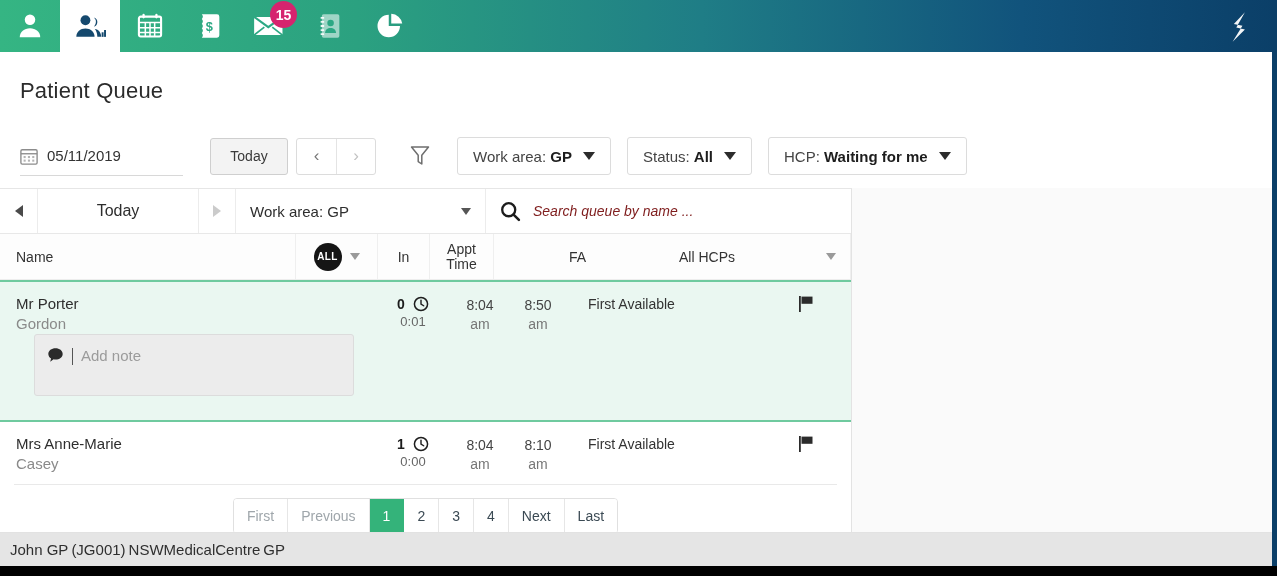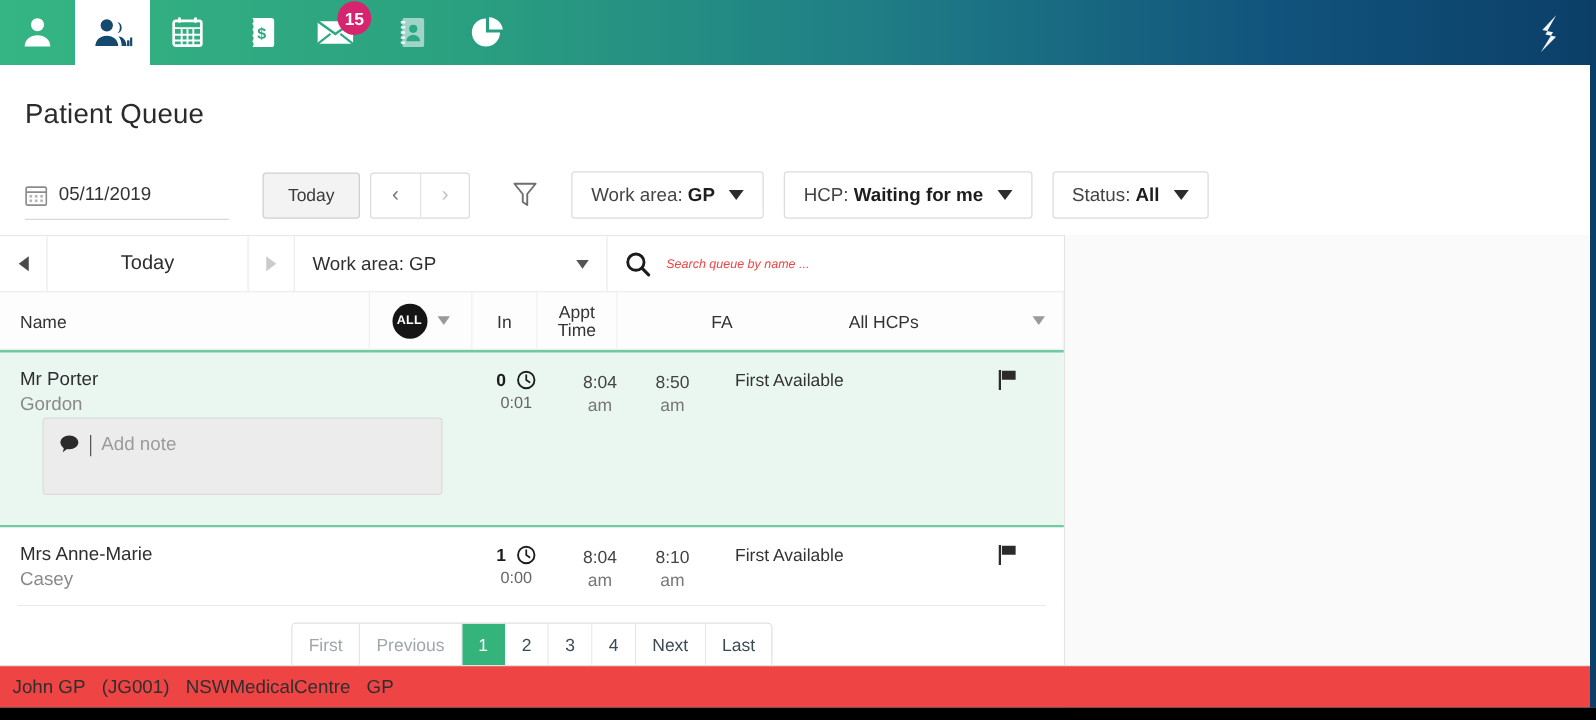--- a/index.html
+++ b/index.html
@@ -170,21 +170,21 @@
     border-left: 5px solid transparent;
     border-right: 5px solid transparent;
     border-top: 7px solid #555;
   }
   .q-search {
     flex: 1;
     display: flex; align-items: center; gap: 12px;
     padding-left: 14px;
     cursor: text;
   }
-  .q-search .ph { font-size: 10px; color: #ef4444; font-style: italic; }
+  .q-search .ph { font-size: 14px; color: #7f1d1d; font-style: italic; }
 
   
   .thead {
     height: 46px;
     display: flex; align-items: center;
     background: #fdfdfd;
     border-bottom: 1px solid #ededed;
     font-size: 14px; color: #333;
   }
   .th { display: flex; align-items: center; height: 100%; }
@@ -279,25 +279,25 @@
     background: #fff;
   }
   .pg:last-child { border-right: none; }
   .pg.muted { color: #9fa6ab; }
   .pg.active { background: #34b37a; color: #fff; border-right-color: #34b37a; }
 
   
   .footer {
     position: absolute; left: 0; top: 532px;
     width: 1277px; height: 34px;
-    background: #ef4444;
+    background: #e5e5e5;
     display: flex; align-items: center;
     padding-left: 10px;
     font-size: 15px; color: #2f2f2f;
-    gap: 13px;
+    gap: 3px;
     border-top: 1px solid #e2e2e2;
   }
   .bottom-black {
     position: absolute; left: 0; top: 566px;
     width: 1277px; height: 10px;
     background: #000;
   }
   .edge-right {
     position: absolute; right: 0; top: 0;
     width: 5px; height: 566px;
@@ -409,29 +409,29 @@
         <path d="M1.5 2h17l-6.7 8.2V19l-3.6-2.4v-6.4z" fill="none" stroke="#6e6e6e" stroke-width="1.5" stroke-linejoin="round"></path>
       </svg>
     </div>
 
     <div class="pill wa">
       <span><span>Work area:</span>
       <b>GP</b></span>
       <span class="caret-dn"></span>
     </div>
 
+    <div class="pill st">
+      <span><span>Status:</span>
+      <b>All</b></span>
+      <span class="caret-dn"></span>
+    </div>
+
     <div class="pill hcp">
       <span><span>HCP:</span>
       <b>Waiting for me</b></span>
-      <span class="caret-dn"></span>
-    </div>
-
-    <div class="pill st">
-      <span><span>Status:</span>
-      <b>All</b></span>
       <span class="caret-dn"></span>
     </div>
 
   </div>
 
   <div class="right-fill"></div>
 
   <div class="panel">
 
     <div class="q-toolbar">

